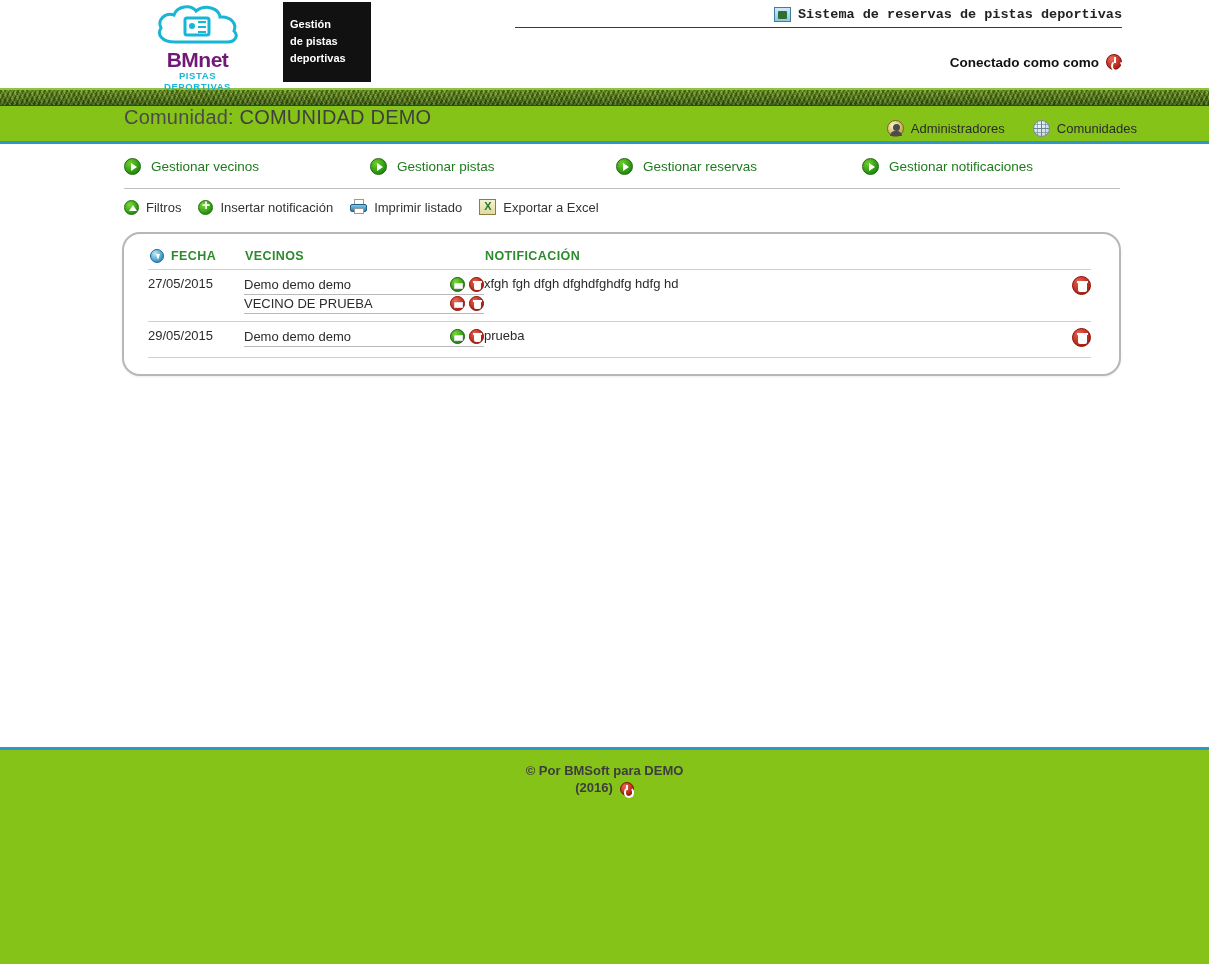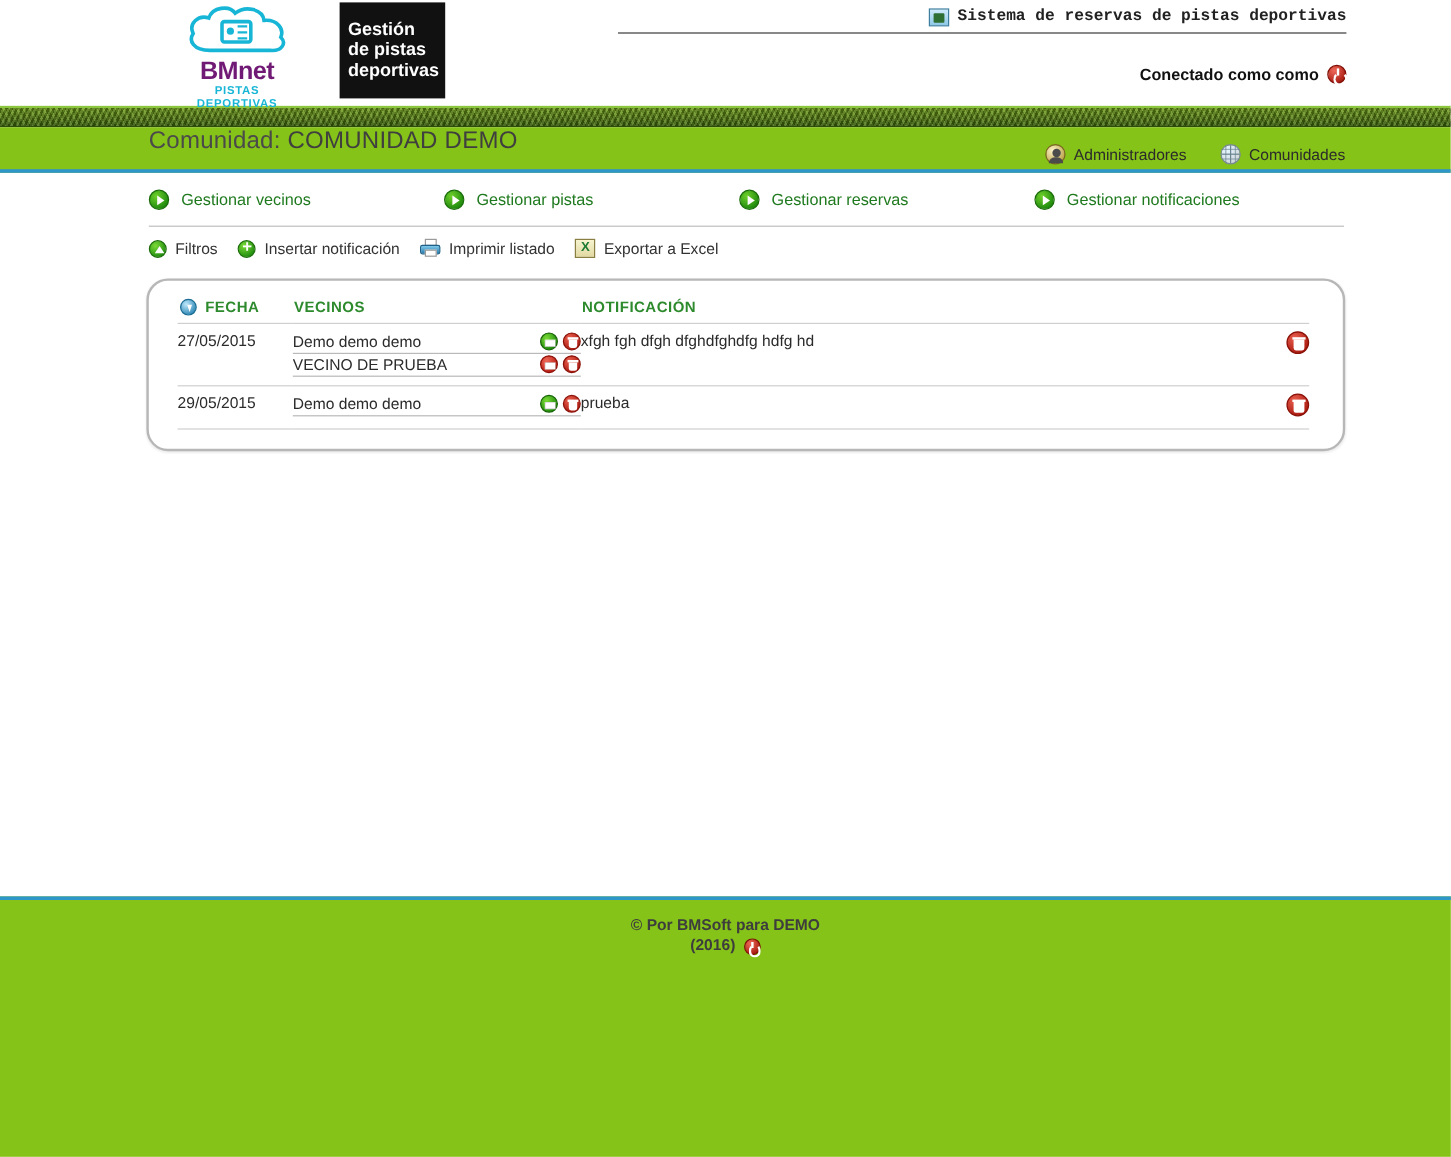--- a/index.html
+++ b/index.html
@@ -53,21 +53,21 @@
   }
   .black-box {
     position: absolute;
     left: 283px;
     top: 2px;
     width: 88px;
     height: 80px;
     background: #111111;
     color: #ffffff;
     font-family: "Liberation Sans", sans-serif;
-    font-size: 15px;
+    font-size: 11px;
     font-weight: bold;
     line-height: 17px;
     padding: 14px 0 0 7px;
   }
   .header-right {
     position: absolute;
     left: 515px;
     top: 4px;
     width: 607px;
   }
@@ -122,21 +122,21 @@
   }
   .community-title {
     margin-left: 124px;
     font-size: 20px;
     color: #3f3f3f;
     letter-spacing: .2px;
   }
   .community-title .label { color: #4a4a4a; }
   .green-bar-links {
     position: absolute;
-    right: 88px;
+    right: 72px;
     top: 14px;
     display: flex;
     gap: 28px;
     align-items: center;
   }
   .gb-link {
     display: flex;
     align-items: center;
     gap: 7px;
     font-size: 13px;

